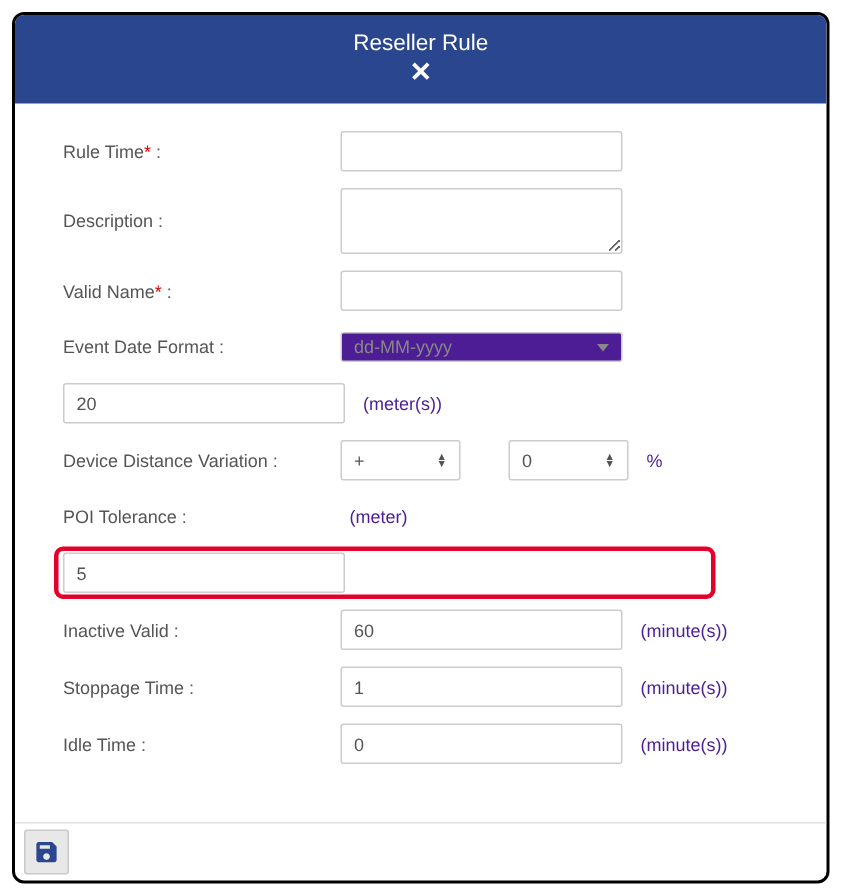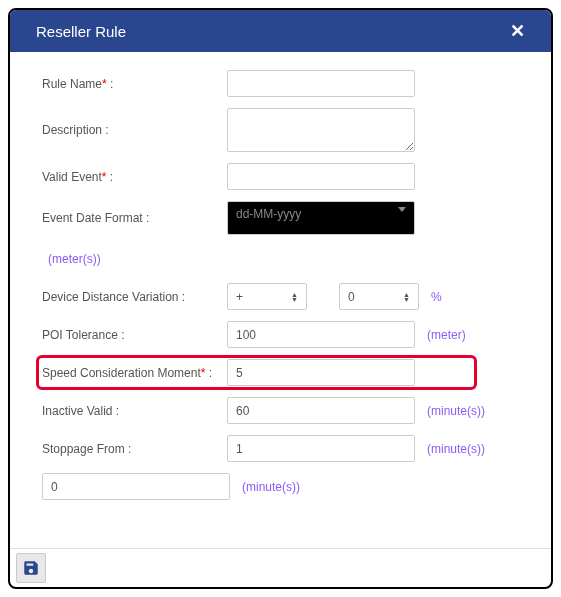--- a/index.html
+++ b/index.html
@@ -14,25 +14,26 @@
       border: 2px solid #000;
       border-radius: 8px;
       overflow: hidden;
       height: 100%;
       display: flex;
       flex-direction: column;
     }
     .titlebar {
       background: #2a468f;
       color: #fff;
-      padding: 10px 26px;
+      padding: 10px 10px;
       display: flex;
       justify-content: space-between;
       align-items: center;
       font-size: 15px;
+      flex-direction: column;
     }
     .titlebar .close {
       font-size: 18px;
       font-weight: bold;
       cursor: pointer;
     }
     .body {
       flex: 1;
       padding: 18px 20px 10px 32px;
       overflow: auto;
@@ -74,45 +75,45 @@
       width: 188px;
       height: 44px;
       resize: both;
     }
     .select-box {
       border: 1px solid #ccc;
       border-radius: 2px;
       padding: 5px 8px;
       font-size: 12px;
       color: #888;
-      height: 34px;
+      height: 20px;
       width: 188px;
       display: flex;
       justify-content: space-between;
-      align-items: flex-start;
-      background: #000000;
+      align-items: center;
+      background: #4c1d95;
       cursor: pointer;
     }
     .select-box.wide { width: 188px; }
     .small-select, .small-num {
       border: 1px solid #ccc;
       border-radius: 2px;
       padding: 5px 8px;
       font-size: 12px;
       color: #555;
       height: 27px;
       display: flex;
       justify-content: space-between;
       align-items: center;
       background: #fff;
       cursor: pointer;
     }
     .small-select { width: 80px; }
     .small-num { width: 80px; }
-    .unit { margin-left: 6px; color: #8b5cf6; font-size: 12px; }
+    .unit { margin-left: 6px; color: #4c1d95; font-size: 12px; }
     .caret {
       width: 0; height: 0;
       border-left: 4px solid transparent;
       border-right: 4px solid transparent;
       border-top: 5px solid #888;
     }
     .spinner {
       display: flex; flex-direction: column; line-height: 5px; font-size: 7px; color: #555;
     }
     .spinner span { display:block; }
@@ -151,52 +152,53 @@
 
 <div class="outer">
   <div class="titlebar">
     <span>Reseller Rule</span>
     <span class="close">✕</span>
   </div>
 
   <div class="body">
 
     <div class="row">
-      <div class="label"><span>Rule Name</span><span class="req">*</span> :</div>
+      <div class="label"><span>Rule Time</span><span class="req">*</span> :</div>
       <div class="controls">
           <input type="text" value="" style="">
         </div>
     </div>
 
     <div class="row" style="align-items:center">
       <div class="label">Description :</div>
       <div class="controls">
           <textarea style=""></textarea>
         </div>
     </div>
 
     <div class="row">
-      <div class="label"><span>Valid Event</span><span class="req">*</span> :</div>
+      <div class="label"><span>Valid Name</span><span class="req">*</span> :</div>
       <div class="controls">
           <input type="text" value="" style="">
         </div>
     </div>
 
     <div class="row">
       <div class="label">Event Date Format :</div>
       <div class="controls">
         <div class="select-box wide">
           <span>dd-MM-yyyy</span>
           <div class="caret"></div>
         </div>
       </div>
     </div>
 
     <div class="row">
       <div class="controls">
+        <input type="text" value="20" style="">
         <span class="unit">(meter(s))</span>
       </div>
     </div>
 
     <div class="row">
       <div class="label">Device Distance Variation :</div>
       <div class="controls">
         <div class="small-select">
           <span>+</span>
           <div class="spinner">
@@ -212,51 +214,50 @@
               <span>▼</span>
             </div>
         </div>
         <span class="unit">%</span>
       </div>
     </div>
 
     <div class="row">
       <div class="label">POI Tolerance :</div>
       <div class="controls">
-        <input type="text" value="100" style="">
         <span class="unit">(meter)</span>
       </div>
     </div>
 
     <div class="row highlight-row">
       <div class="highlight-box"></div>
-      <div class="label"><span>Speed Consideration Moment</span><span class="req">*</span> :</div>
       <div class="controls">
         <input type="text" value="5" style="">
       </div>
     </div>
 
 
     <div class="row">
       <div class="label">Inactive Valid :</div>
       <div class="controls">
         <input type="text" value="60" style="">
         <span class="unit">(minute(s))</span>
       </div>
     </div>
 
     <div class="row">
-      <div class="label">Stoppage From :</div>
+      <div class="label">Stoppage Time :</div>
       <div class="controls">
         <input type="text" value="1" style="">
         <span class="unit">(minute(s))</span>
       </div>
     </div>
 
     <div class="row">
+      <div class="label">Idle Time :</div>
       <div class="controls">
         <input type="text" value="0" style="">
         <span class="unit">(minute(s))</span>
       </div>
     </div>
 
     <div class="row">
       
       
     </div>

